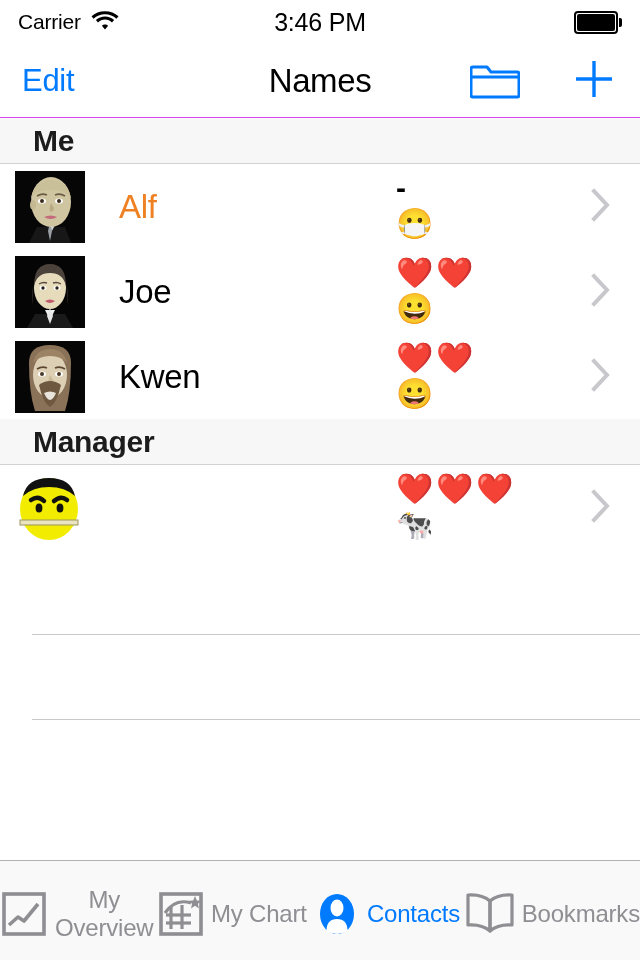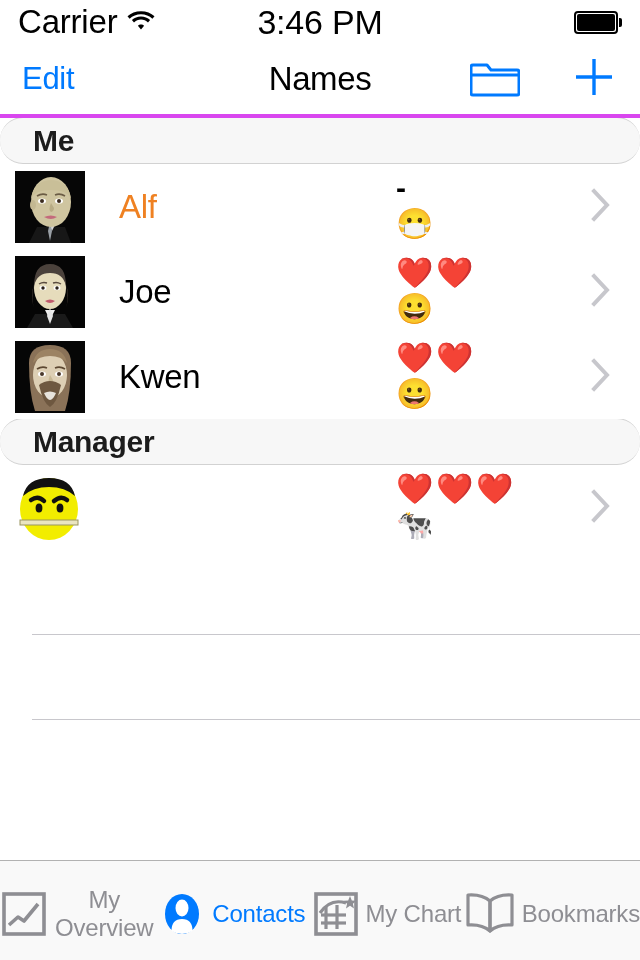--- a/index.html
+++ b/index.html
@@ -12,62 +12,61 @@
   }
   .phone { position:relative; width:640px; height:960px; background:#fff; display:flex; flex-direction:column; }
 
   
   .statusbar {
     height:44px; flex:0 0 44px; background:#fff;
     display:flex; align-items:center; position:relative;
     padding:0 18px;
   }
   .sb-left { display:flex; align-items:center; gap:9px; }
-  .sb-carrier { font-size:33px; color:#000; letter-spacing:-0.2px; }
+  .sb-carrier { font-size:21px; color:#000; letter-spacing:-0.2px; }
   .wifi-ico { display:block; }
   .sb-center {
     position:absolute; left:0; right:0; text-align:center;
-    font-size:34px; color:#000; font-weight:400; letter-spacing:-0.2px;
+    font-size:25px; color:#000; font-weight:400; letter-spacing:-0.2px;
     pointer-events:none;
   }
   .sb-right { margin-left:auto; display:flex; align-items:center; }
   .battery { position:relative; width:48px; height:23px; }
   .battery .shell {
     position:absolute; left:0; top:0; width:44px; height:23px;
     border:2px solid #000; border-radius:4px;
   }
   .battery .fill {
     position:absolute; left:3px; top:3px; width:38px; height:17px; background:#000; border-radius:2px;
   }
   .battery .nub {
     position:absolute; right:0; top:7px; width:3px; height:9px; background:#000; border-radius:0 2px 2px 0;
   }
 
   
   .navbar {
     height:74px; flex:0 0 74px; background:#fff;
     display:flex; align-items:center; position:relative;
-    padding:0 22px; border-bottom:4px solid #d946ef;
+    padding:0 22px; border-bottom:1px solid #d946ef;
   }
   .nav-edit { font-size:31px; color:#007aff; letter-spacing:-0.3px; }
   .nav-title {
     position:absolute; left:0; right:0; text-align:center;
     font-size:33px; font-weight:normal; color:#000; letter-spacing:-0.4px;
     pointer-events:none;
   }
   .nav-right { margin-left:auto; display:flex; align-items:center; gap:50px; position:relative; z-index:2; }
 
   
   .list { flex:1 1 auto; background:#fff; overflow:hidden; position:relative; }
   .section-header {
     background:#f7f7f7; height:47px;
     display:flex; align-items:center; padding-left:33px;
     border-top:1px solid #d2d2d2; border-bottom:1px solid #d2d2d2;
     margin-top:-1px;
-    border-radius:23px;
   }
   .section-header .txt { font-size:30px; font-weight:bold; color:#1c1c1c; letter-spacing:-0.3px; }
 
   .row {
     position:relative; height:85px; background:#fff;
     display:flex; align-items:center; padding-left:15px;
   }
   .row-sep {
     position:absolute; left:32px; right:0; bottom:0; height:1px; background:#c8c7cc;
   }
@@ -300,44 +299,44 @@
   <div class="tabbar">
     <div class="tab">
       <span class="ico">
         <svg width="48" height="46" viewBox="0 0 48 46">
           <rect x="4" y="3" width="40" height="40" fill="none" stroke="#8e8e93" stroke-width="3.6"></rect>
           <polyline points="9,34 18,26 24,30 38,13" fill="none" stroke="#8e8e93" stroke-width="3.6" stroke-linejoin="round"></polyline>
         </svg>
       </span>
       <span class="tab-label">My Overview</span>
     </div>
-    <div class="tab active">
-      <span class="ico">
-        <svg width="48" height="46" viewBox="0 0 48 46">
-          <ellipse cx="24" cy="23" rx="17" ry="20" fill="#007aff"></ellipse>
-          <ellipse cx="24" cy="17" rx="6.5" ry="8.5" fill="#fff"></ellipse>
-          <path d="M13.5 40 q0 -12 10.5 -12 q10.5 0 10.5 12 q-5 3 -10.5 3 q-5.5 0 -10.5 -3z" fill="#fff"></path>
-        </svg>
-      </span>
-      <span class="tab-label">Contacts</span>
-    </div>
     <div class="tab">
       <span class="ico">
         <svg width="48" height="46" viewBox="0 0 48 46">
           <rect x="4" y="3" width="40" height="40" fill="none" stroke="#8e8e93" stroke-width="3.6"></rect>
           <line x1="14" y1="16" x2="14" y2="38" stroke="#8e8e93" stroke-width="3.2"></line>
           <line x1="25" y1="14" x2="25" y2="38" stroke="#8e8e93" stroke-width="3.2"></line>
           <line x1="9" y1="24" x2="34" y2="24" stroke="#8e8e93" stroke-width="3.2"></line>
           <line x1="9" y1="32" x2="34" y2="32" stroke="#8e8e93" stroke-width="3.2"></line>
           <path d="M8 22 q10 -15 26 -10" fill="none" stroke="#8e8e93" stroke-width="3.2"></path>
           <polygon points="38,5 39.8,9.4 44.5,9.7 40.9,12.8 42,17.4 38,14.8 34,17.4 35.1,12.8 31.5,9.7 36.2,9.4" fill="#8e8e93"></polygon>
         </svg>
       </span>
       <span class="tab-label">My Chart</span>
     </div>
+    <div class="tab active">
+      <span class="ico">
+        <svg width="48" height="46" viewBox="0 0 48 46">
+          <ellipse cx="24" cy="23" rx="17" ry="20" fill="#007aff"></ellipse>
+          <ellipse cx="24" cy="17" rx="6.5" ry="8.5" fill="#fff"></ellipse>
+          <path d="M13.5 40 q0 -12 10.5 -12 q10.5 0 10.5 12 q-5 3 -10.5 3 q-5.5 0 -10.5 -3z" fill="#fff"></path>
+        </svg>
+      </span>
+      <span class="tab-label">Contacts</span>
+    </div>
     <div class="tab">
       <span class="ico">
         <svg width="52" height="46" viewBox="0 0 52 46">
           <path d="M26 10 q-8 -7 -22 -6 v30 q14 -1 22 6 z" fill="none" stroke="#8e8e93" stroke-width="3.2" stroke-linejoin="round"></path>
           <path d="M26 10 q8 -7 22 -6 v30 q-14 -1 -22 6 z" fill="none" stroke="#8e8e93" stroke-width="3.2" stroke-linejoin="round"></path>
         </svg>
       </span>
       <span class="tab-label">Bookmarks</span>
     </div>
   </div>

